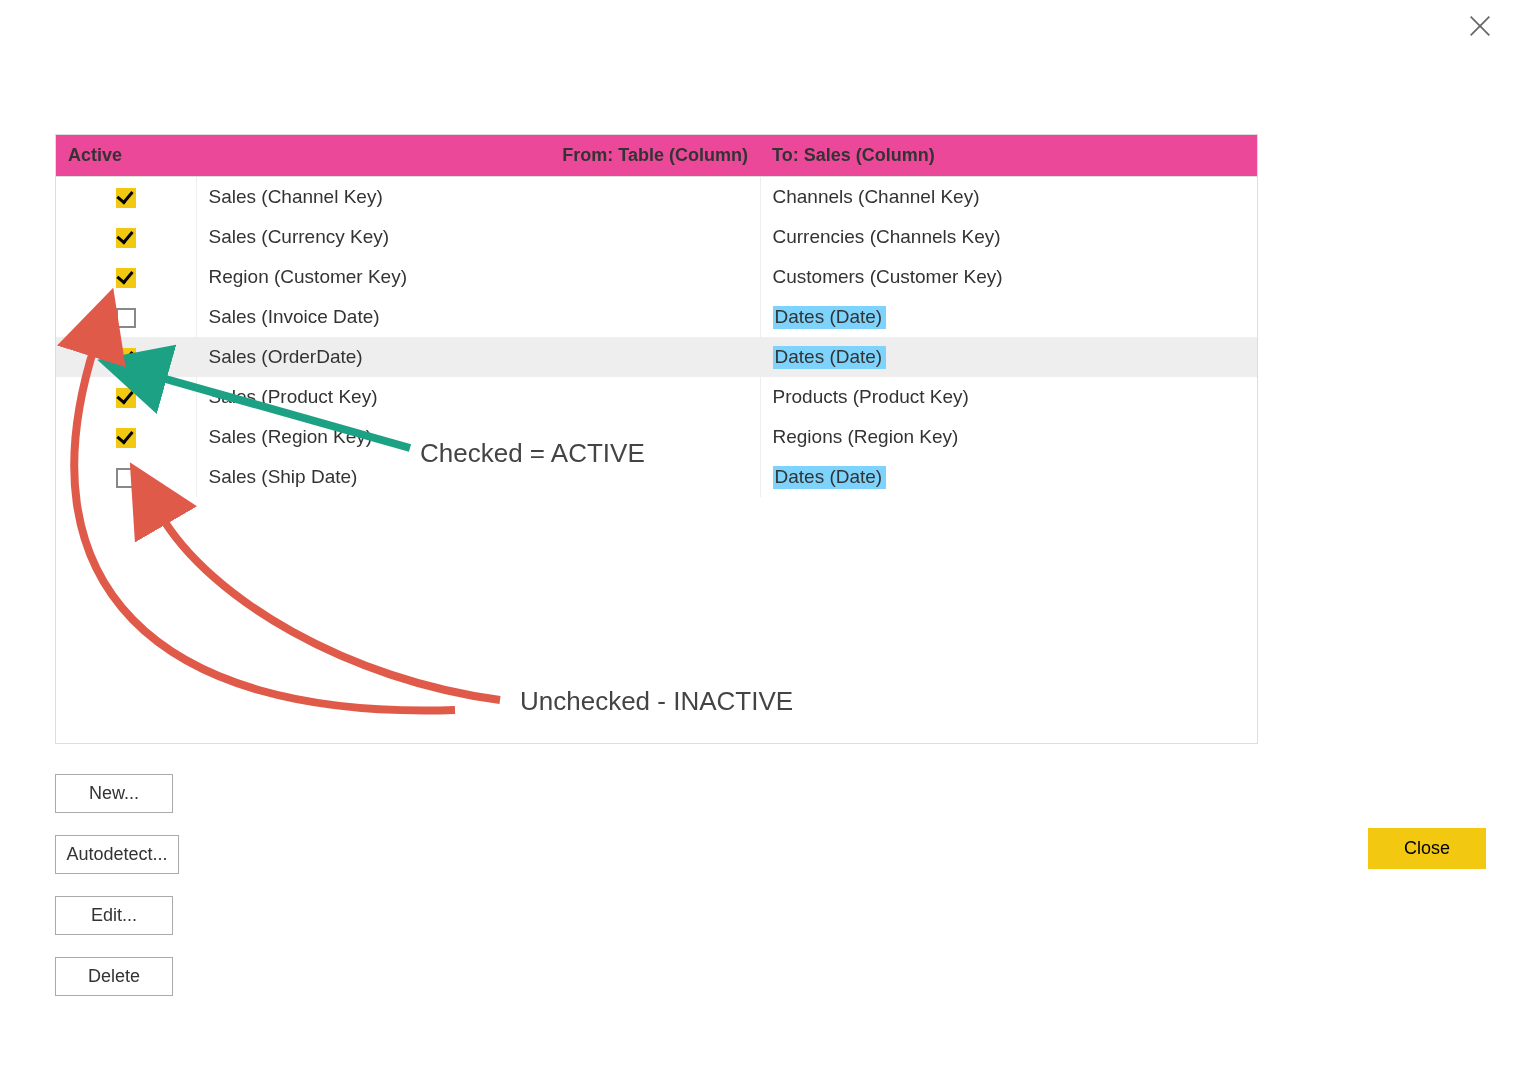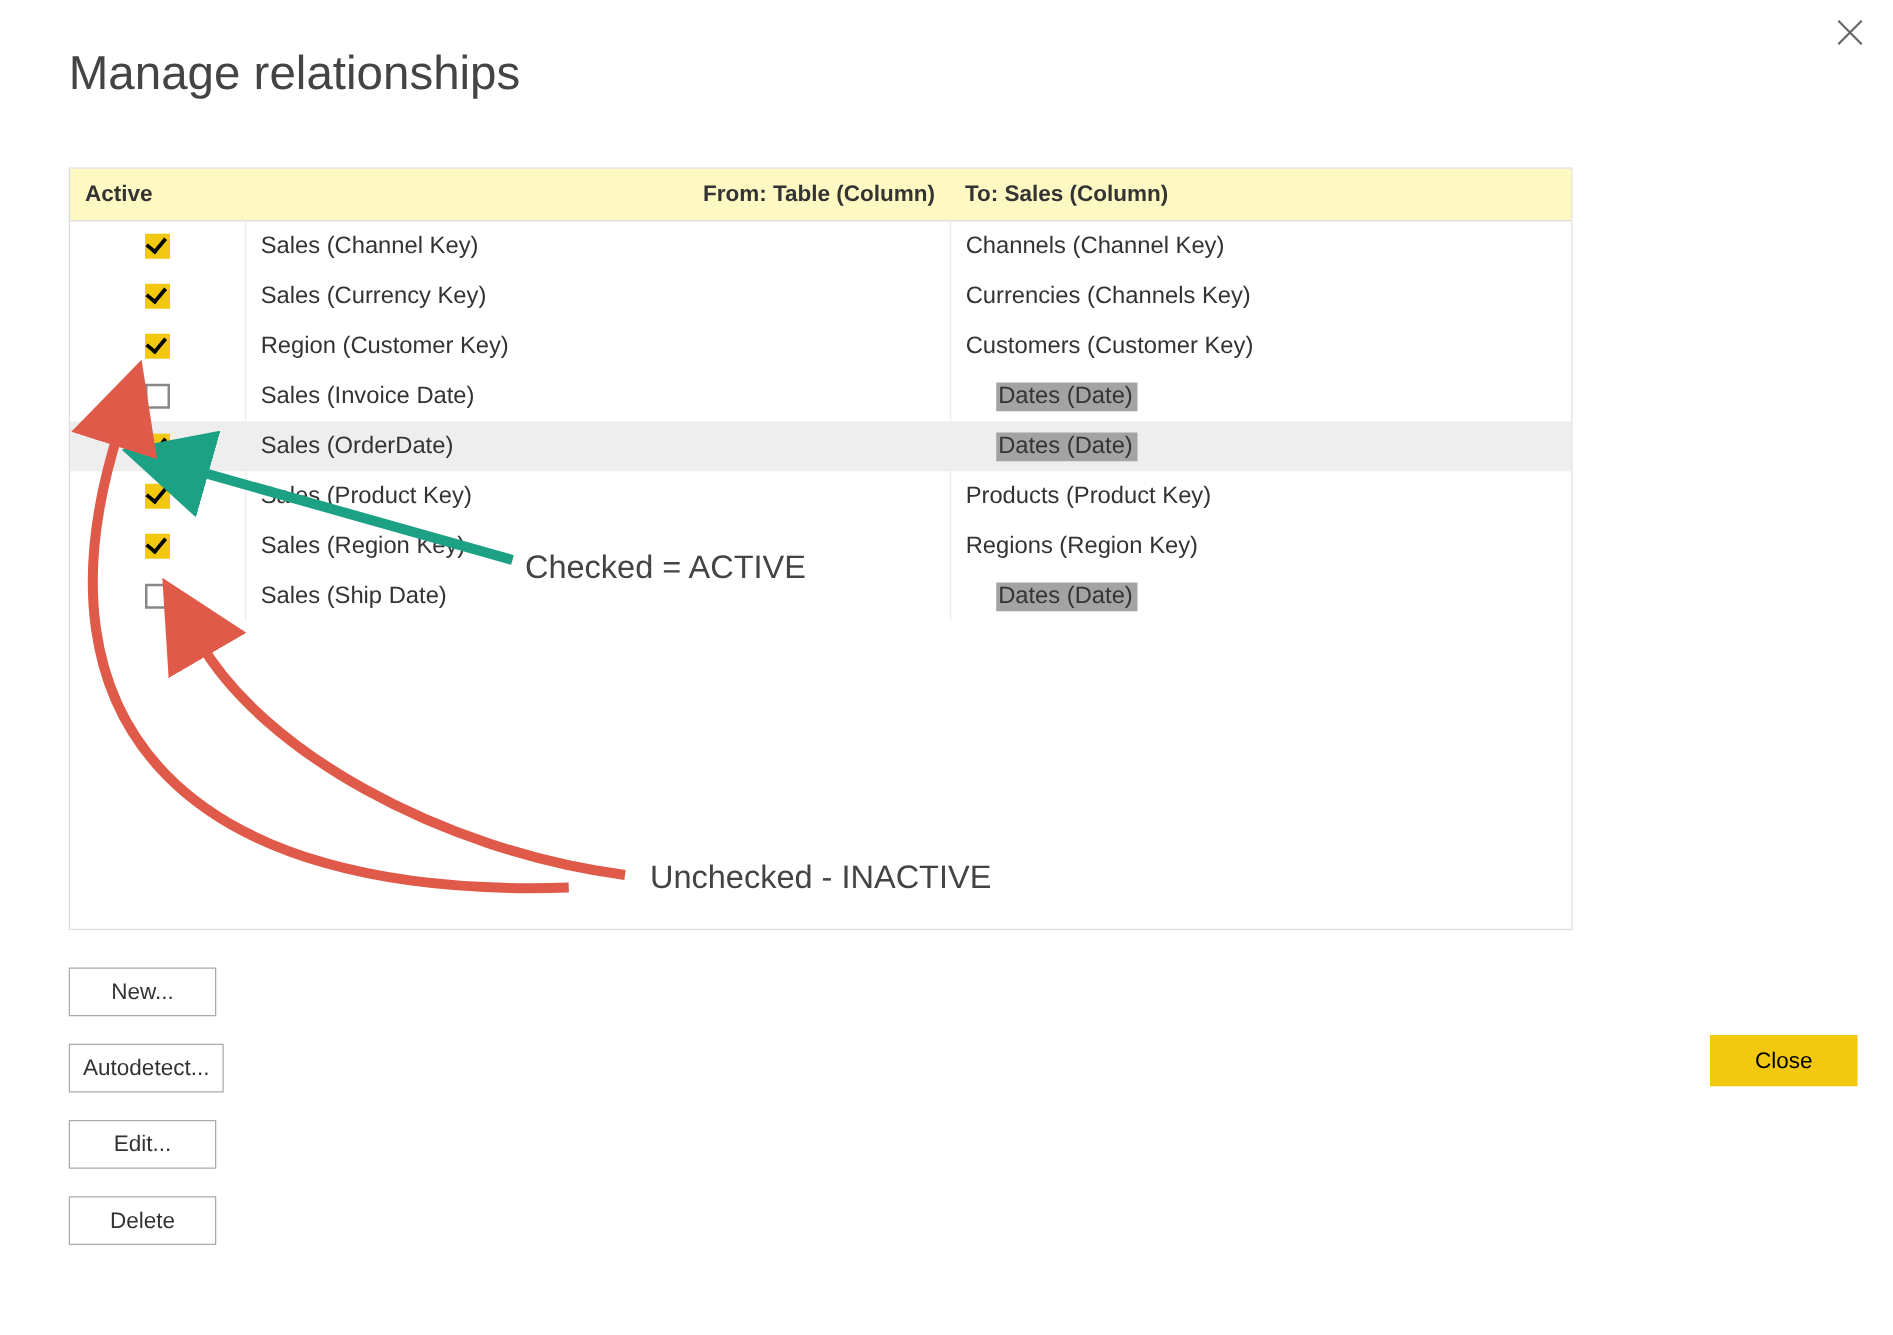--- a/index.html
+++ b/index.html
@@ -42,21 +42,21 @@
     border: 1px solid #ddd;
     box-sizing: border-box;
   }
   table.rel {
     width: 100%;
     border-collapse: collapse;
     font-size: 19px;
     color: #333;
   }
   table.rel th {
-    background: #fef9c3;
+    background: #ec4899;
     text-align: left;
     font-weight: 600;
     padding: 10px 12px;
     border-bottom: 1px solid #ddd;
     font-size: 18px;
   }
   table.rel th.col-active { width: 116px; }
   table.rel th.col-from   { width: 540px; text-align: right; }
   table.rel td {
     padding: 9px 12px;
@@ -85,23 +85,22 @@
     position: absolute;
     left: 4px;
     top: 0px;
     width: 7px;
     height: 12px;
     border: solid #000;
     border-width: 0 3px 3px 0;
     transform: rotate(40deg);
   }
   .hl {
-    background: #a3a3a3;
+    background: #7dd3fc;
     padding: 0 4px 2px 2px;
-    margin-left: 24px;
   }
   .buttons {
     position: absolute;
     left: 55px;
     top: 774px;
     display: flex;
     gap: 22px;
     flex-direction: column;
   }
   .btn {
@@ -147,21 +146,20 @@
 
 <div class="dialog">
 
   <div class="close-x">
     <svg viewBox="0 0 24 24">
         <line x1="4" y1="4" x2="20" y2="20" stroke="#666" stroke-width="1.5"></line>
         <line x1="20" y1="4" x2="4" y2="20" stroke="#666" stroke-width="1.5"></line>
       </svg>
   </div>
 
-  <div class="title">Manage relationships</div>
 
   <div class="table-wrap">
     <table class="rel">
       <thead>
         <tr>
           <th class="col-active">Active</th>
           <th class="col-from">From: Table (Column)</th>
           <th class="col-to">To: Sales (Column)</th>
         </tr>
       </thead>

